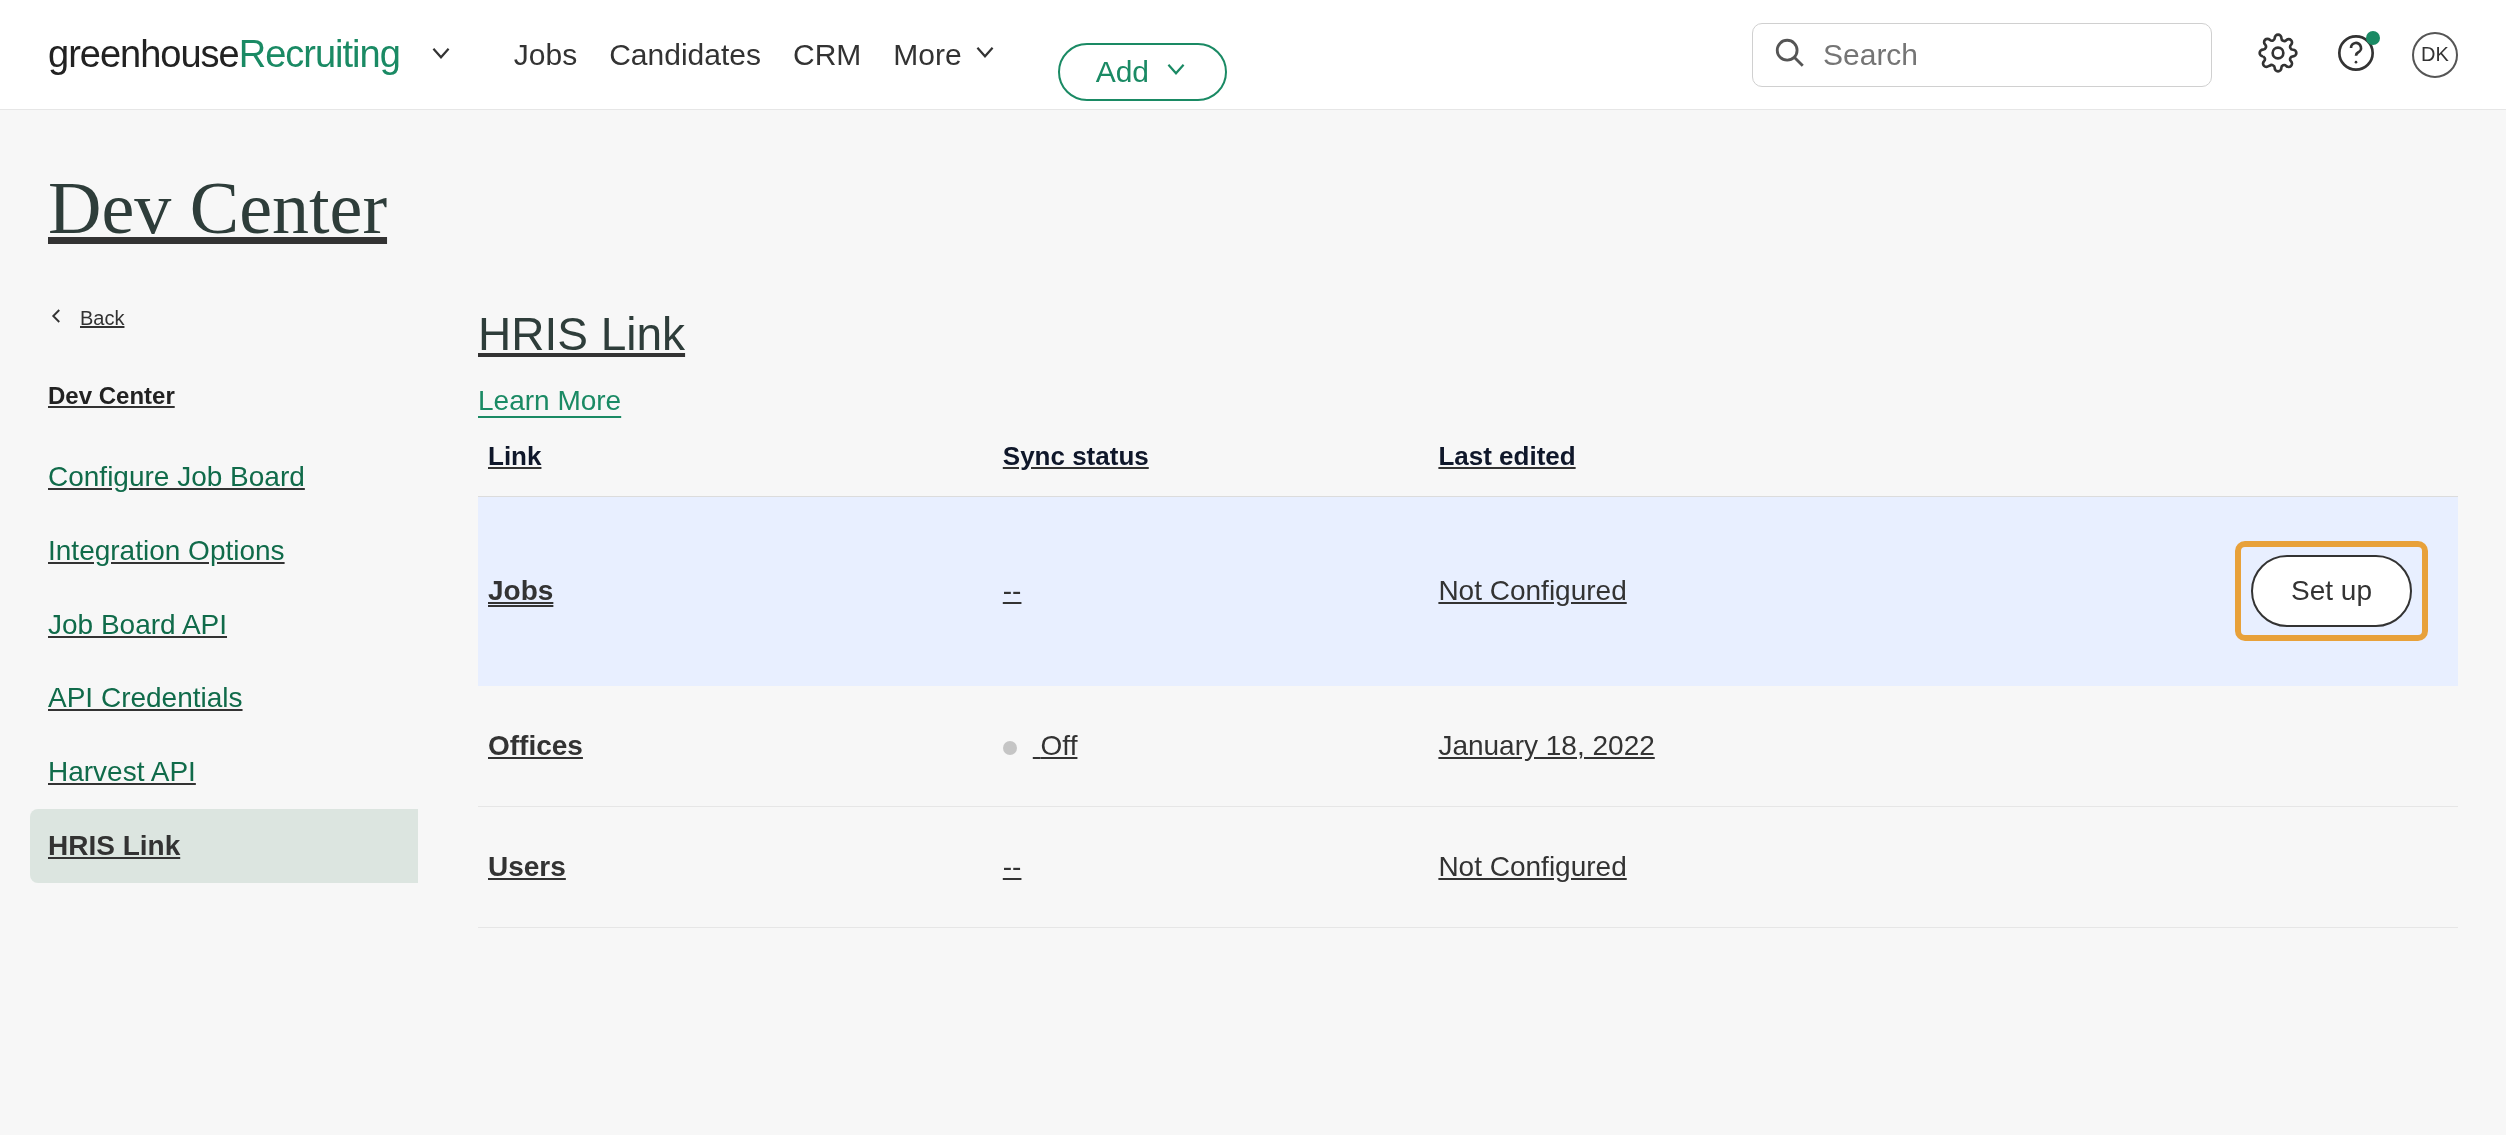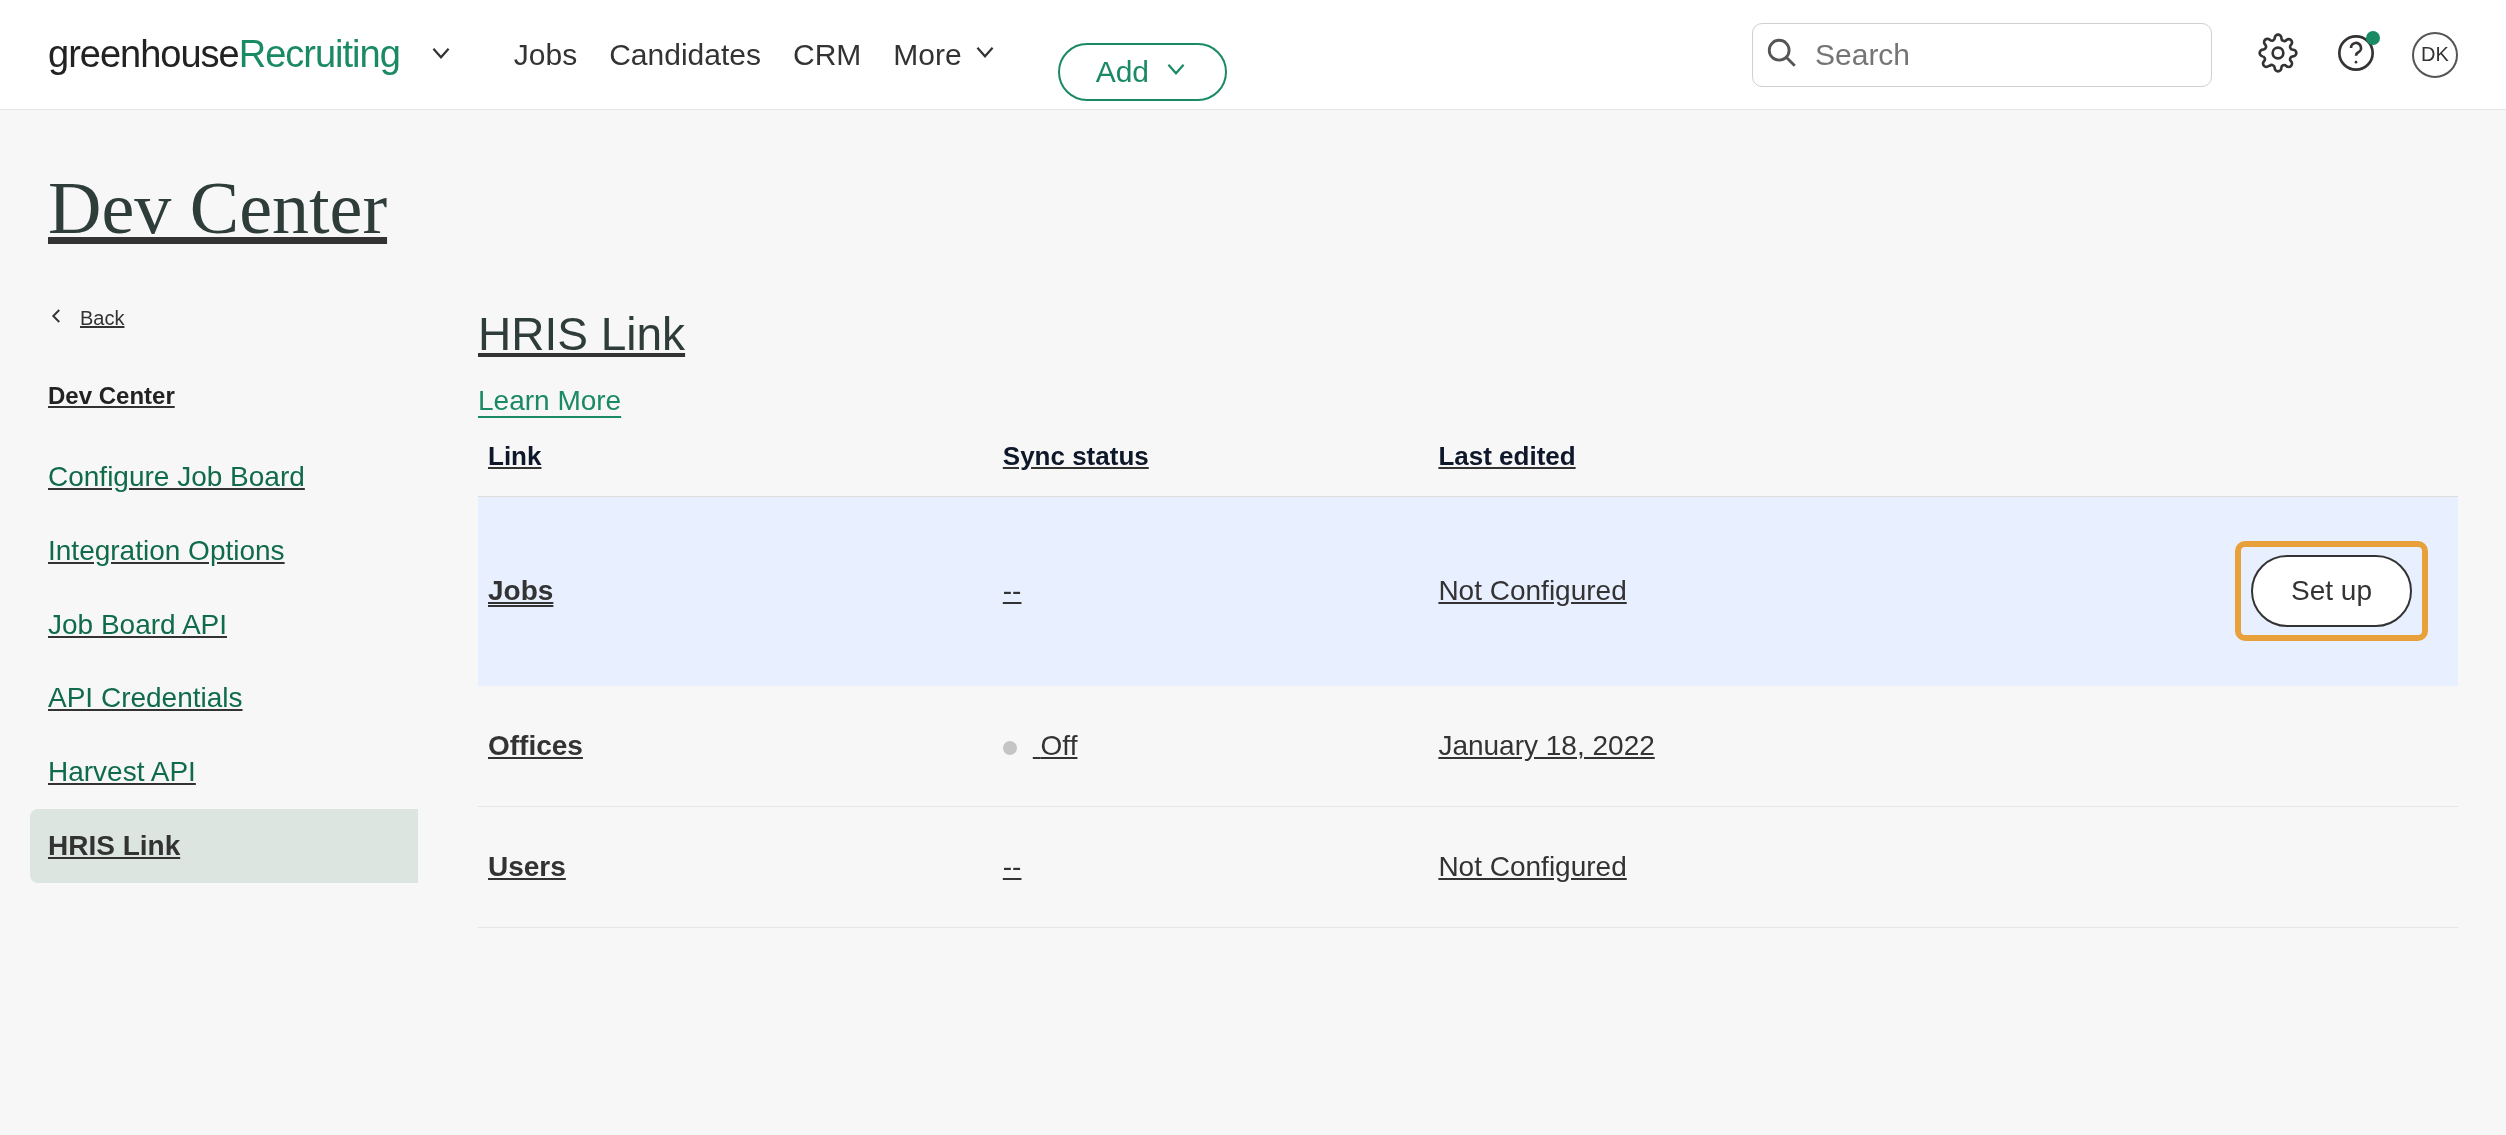--- a/index.html
+++ b/index.html
@@ -60,21 +60,21 @@
   .add-button svg { width: 26px; height: 26px; }
   .add-button path { stroke: #1a8a64; stroke-width: 2; fill: none; }
   .flex-spacer { flex: 1; }
   .search-box {
     display: flex;
     align-items: center;
     border: 1px solid #d0d0d0;
     border-radius: 10px;
     height: 64px;
     width: 460px;
-    padding: 0 12px;
+    padding: 0 20px;
     gap: 16px;
     background: #fff;
   }
   .search-box input {
     border: none;
     outline: none;
     font-size: 30px;
     width: 100%;
     background: transparent;
     color: #555;

